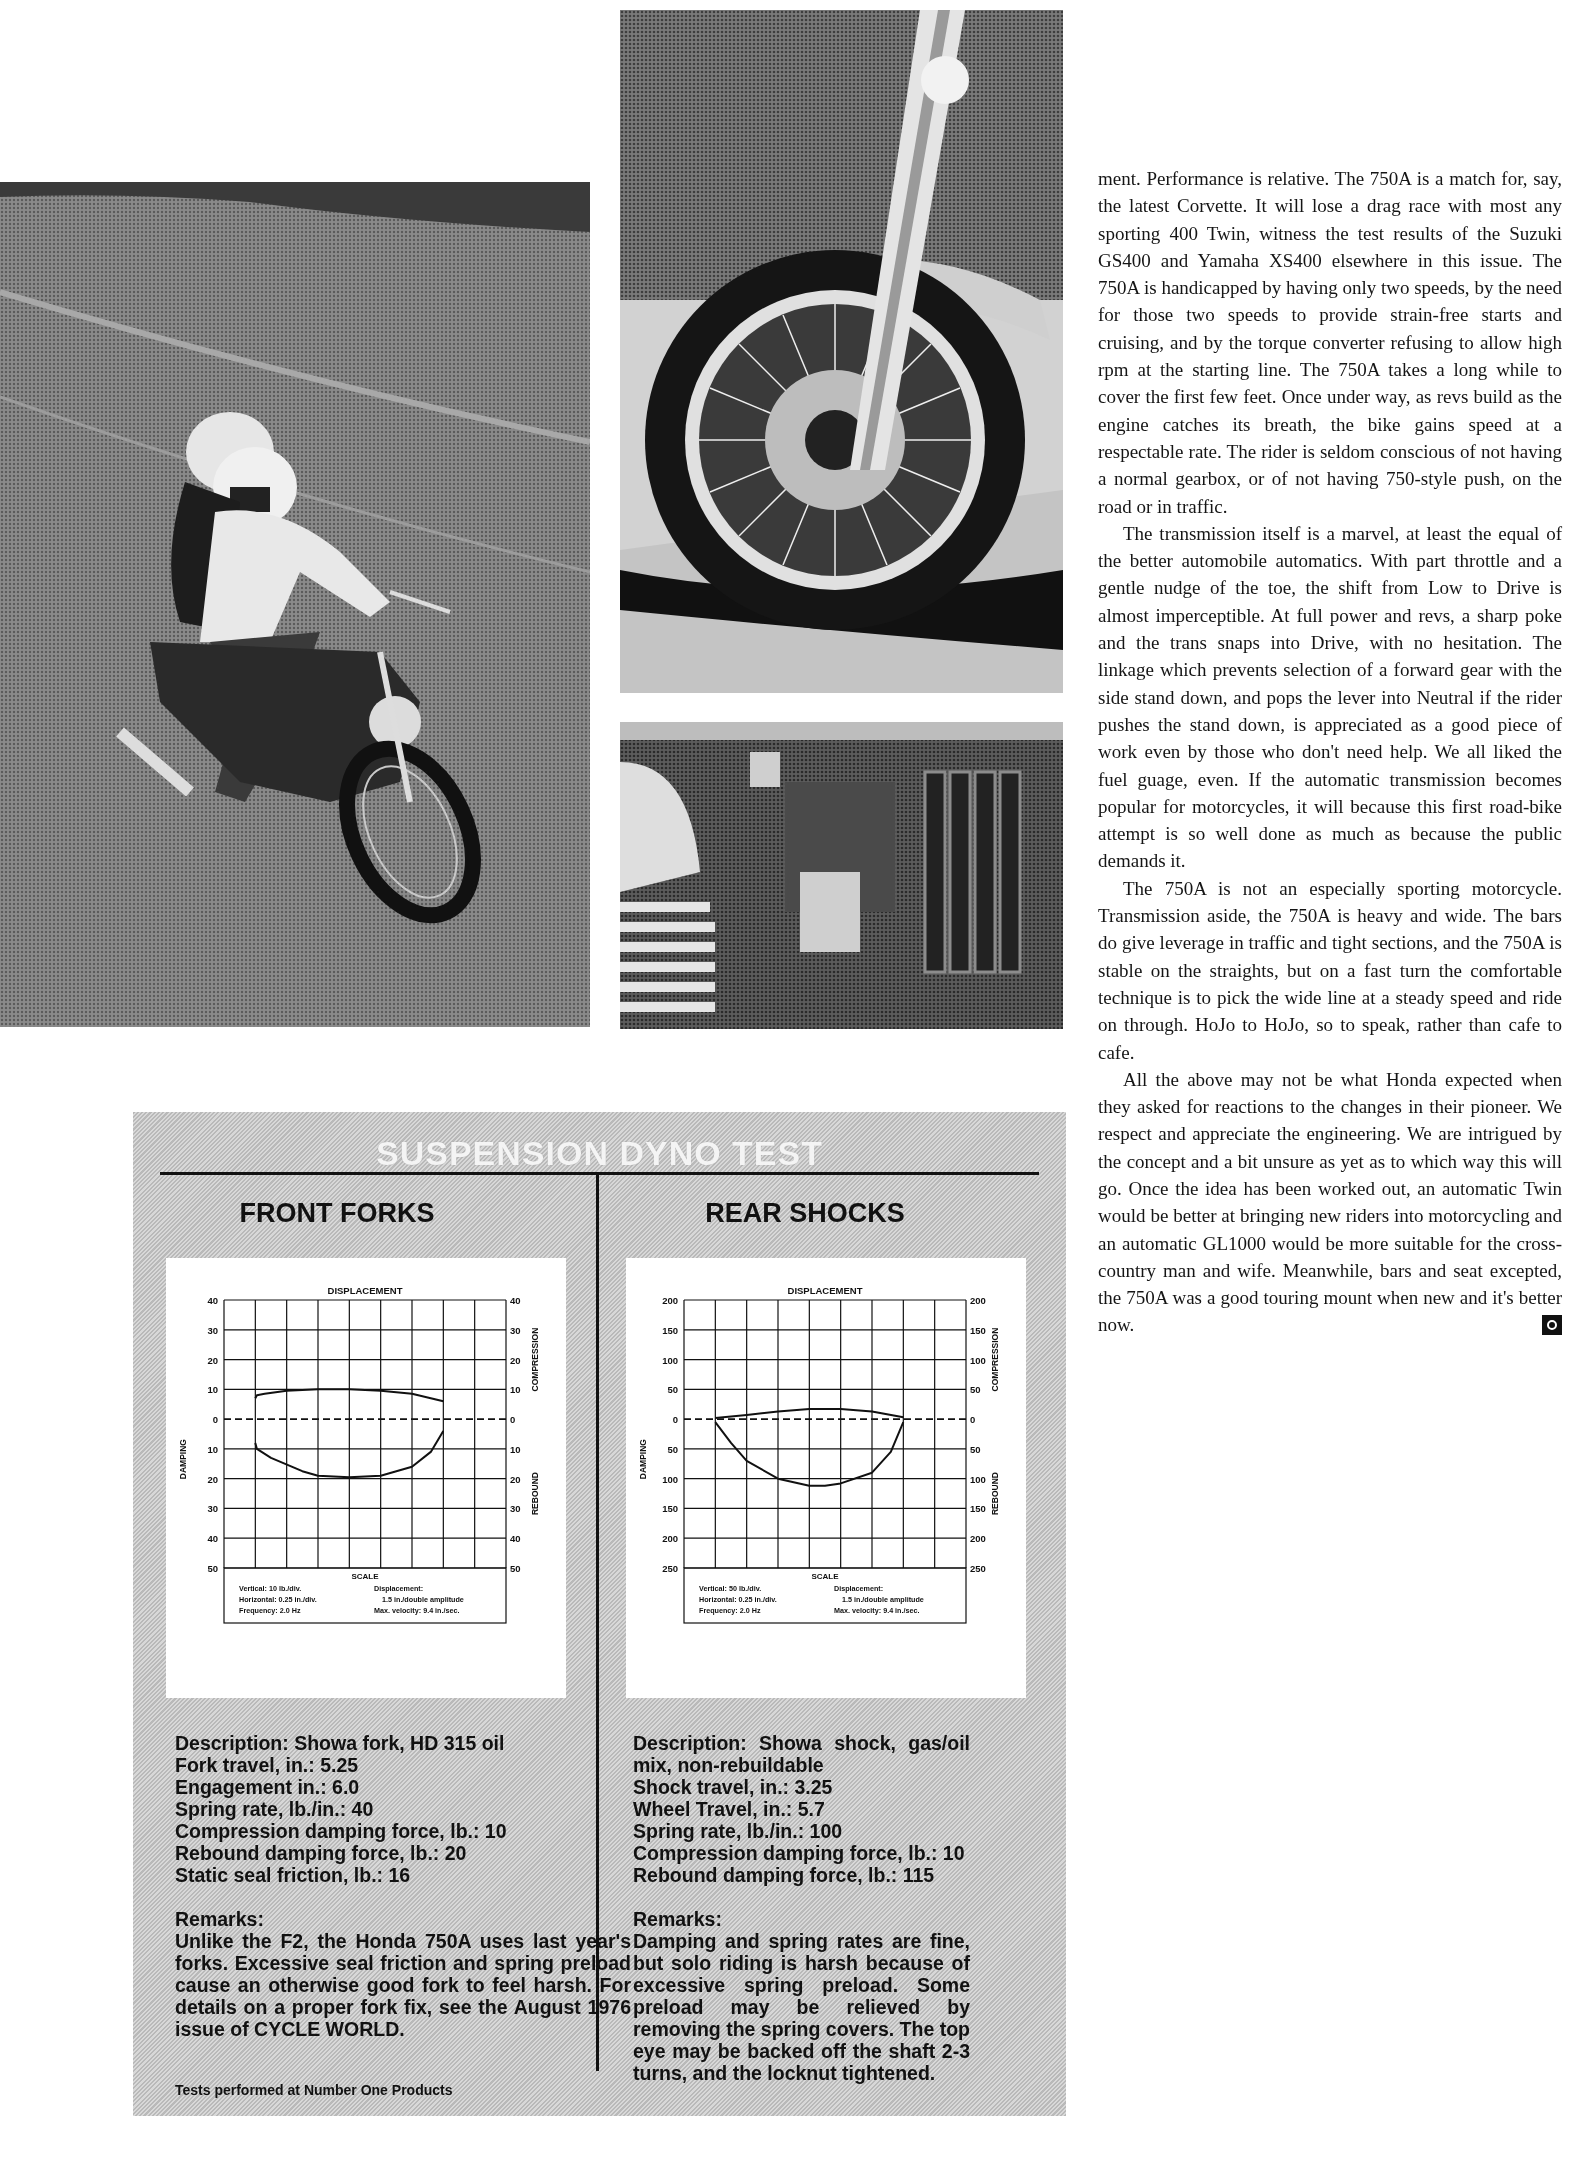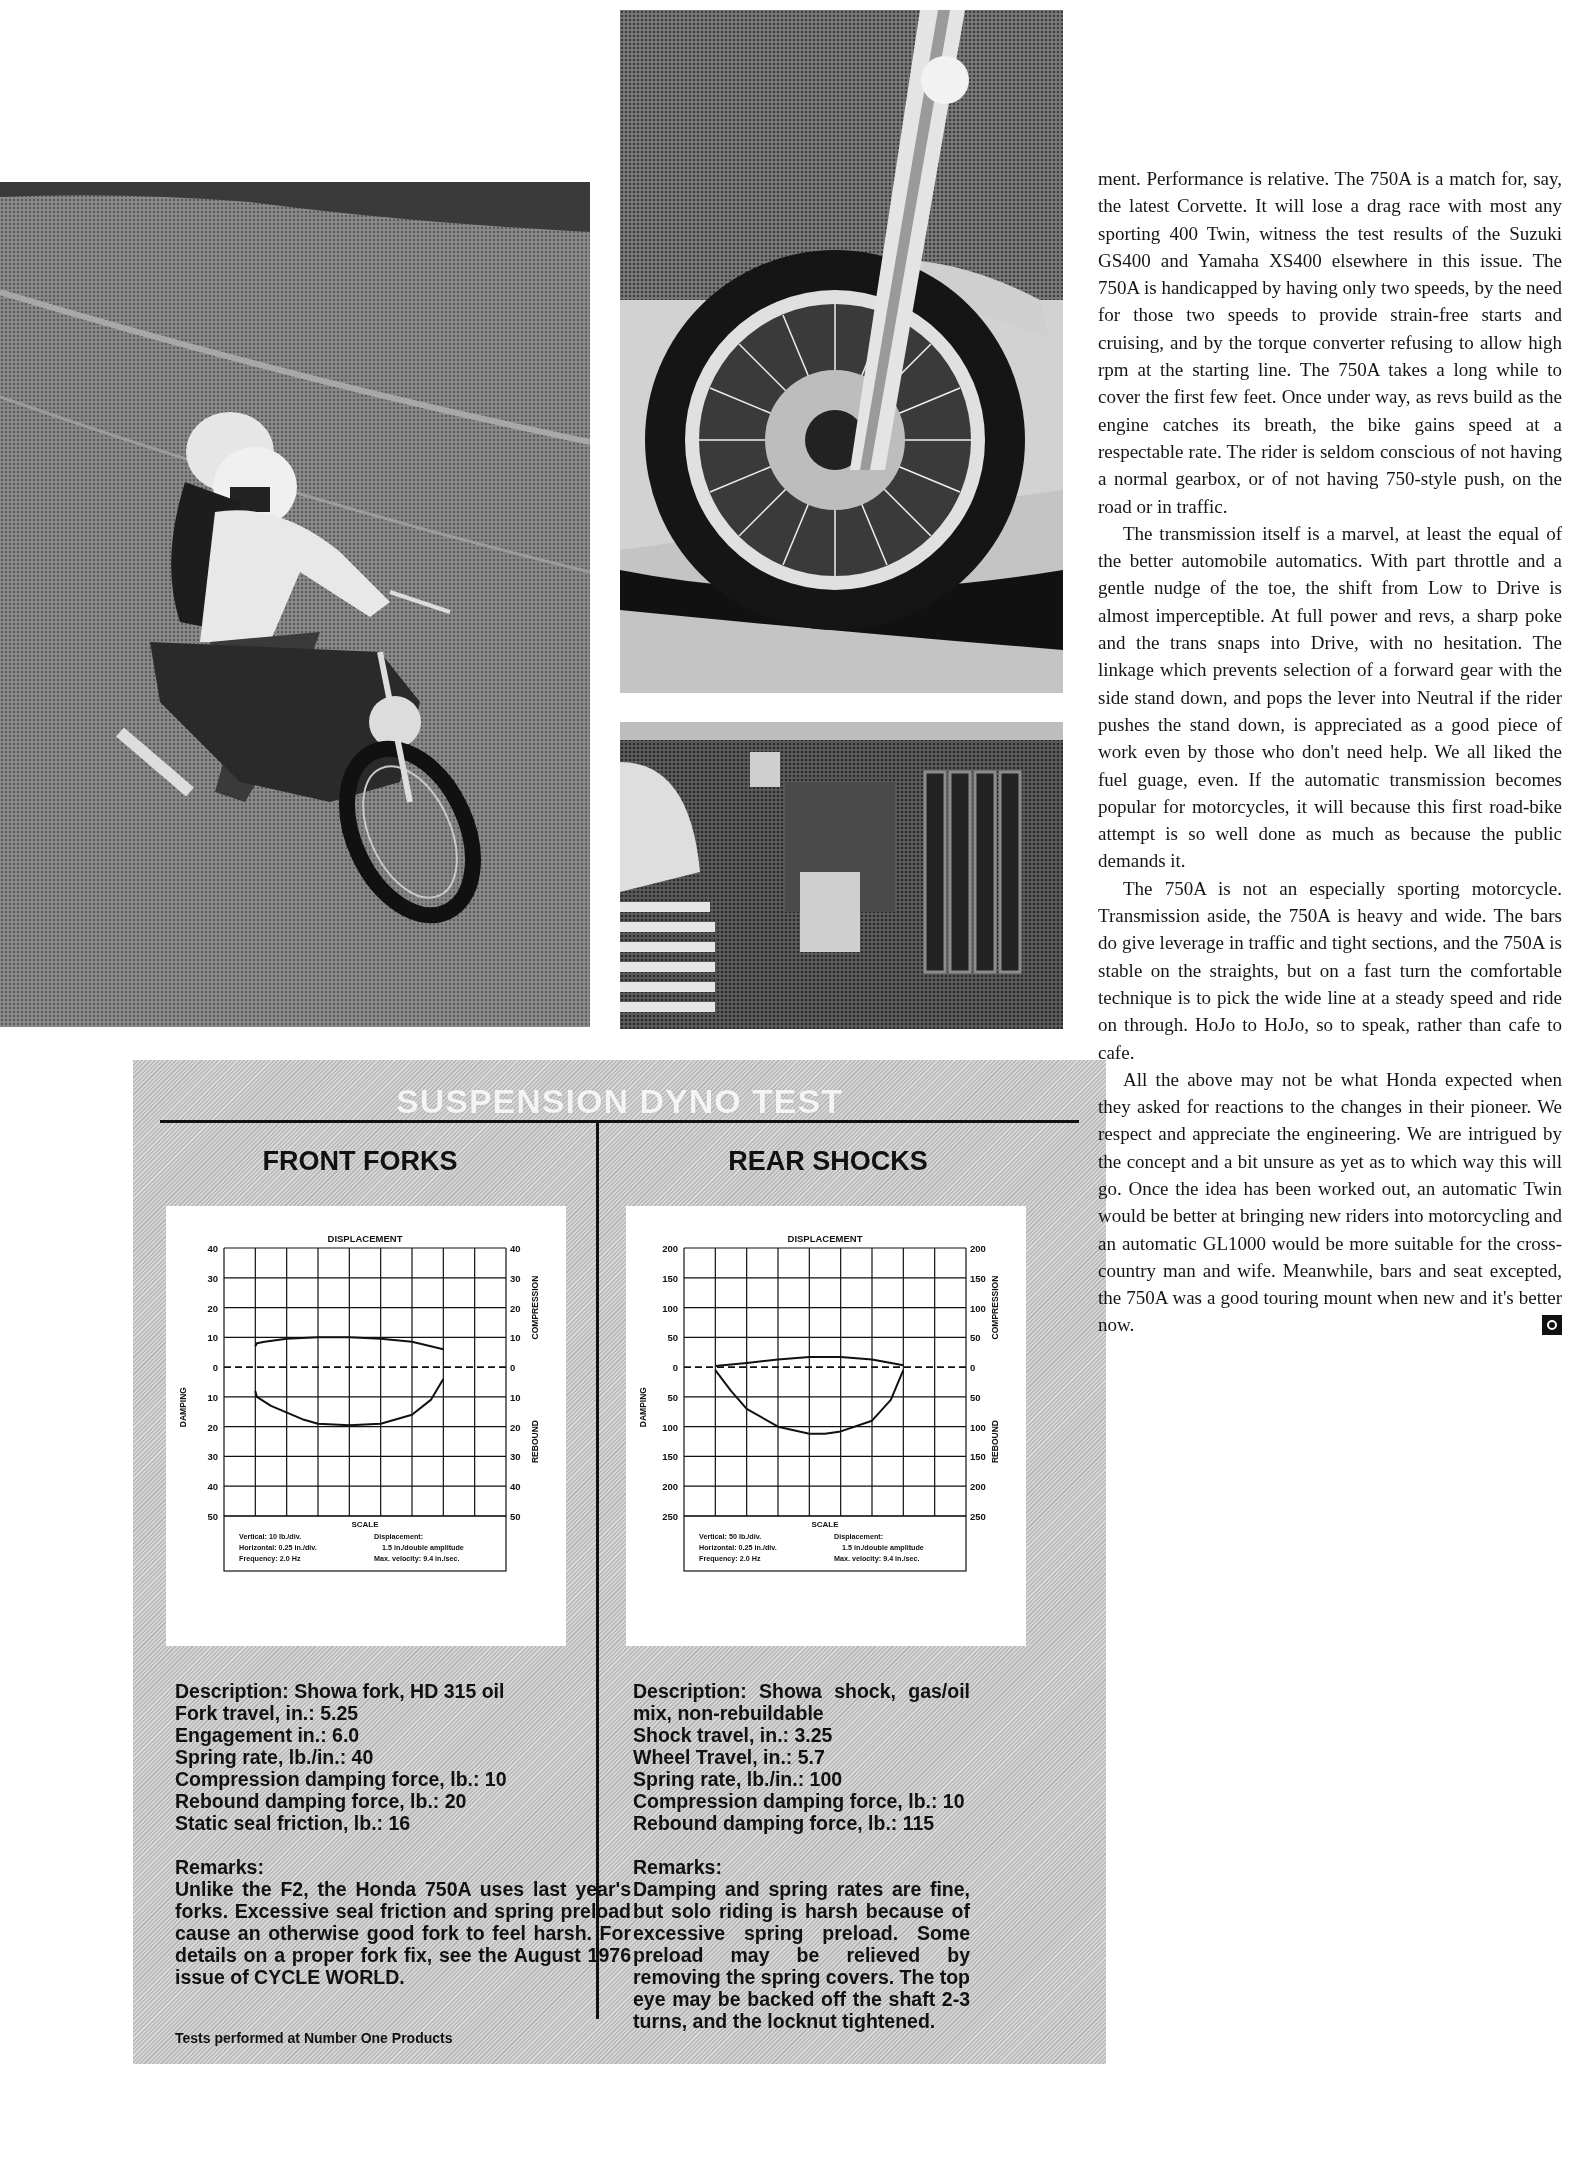--- a/index.html
+++ b/index.html
@@ -3,26 +3,26 @@
 <meta charset="utf-8">
 <style>
   html, body { margin:0; padding:0; background:#fff; }
   body { width:1595px; height:2160px; position:relative; overflow:hidden; font-family:"Liberation Serif", serif; color:#111; }
   .photo { position:absolute; overflow:hidden; background:#777; }
   .photo svg { width:100%; height:100%; display:block; }
   #photo-riders { left:0; top:182px; width:590px; height:845px; }
   #photo-wheel { left:620px; top:10px; width:443px; height:683px; }
   #photo-engine { left:620px; top:722px; width:443px; height:307px; }
 
-  .dyno-box { position:absolute; left:133px; top:1060px; width:933px; height:1004px;
-    background: repeating-linear-gradient(135deg, #b9b9b9 0px, #b9b9b9 1.5px, #d8d8d8 1.5px, #d8d8d8 3px); padding-left: 40px; }
+  .dyno-box { position:absolute; left:133px; top:1112px; width:933px; height:1004px;
+    background: repeating-linear-gradient(135deg, #b9b9b9 0px, #b9b9b9 1.5px, #d8d8d8 1.5px, #d8d8d8 3px); }
   .dyno-title { position:absolute; left:0; right:0; top:22px; text-align:center; font-family:"Liberation Sans", sans-serif; font-weight:bold; font-size:34px; color:#f4f4f4; letter-spacing:1px; text-shadow:0 0 1px #999; }
   .dyno-rule { position:absolute; left:27px; right:27px; top:60px; height:3px; background:#111; }
   .dyno-divider { position:absolute; left:463px; top:61px; width:3px; bottom:45px; background:#111; }
-  .col-head { position:absolute; top:86px; font-family:"Liberation Sans", sans-serif; font-weight:bold; font-size:27px; width:400px; text-align:center; }
+  .col-head { position:absolute; top:86px; font-family:"Liberation Sans", sans-serif; font-weight:bold; font-size:27px; width:354px; text-align:center; }
   #front-head { left:27px; }
   #rear-head { left:495px; }
 
   .chart-card { position:absolute; background:#fff; }
   #front-chart { left:33px; top:146px; width:400px; height:440px; }
   #rear-chart { left:493px; top:146px; width:400px; height:440px; }
   .chart-card svg { width:100%; height:100%; display:block; }
   .ct { font-family:"Liberation Sans", sans-serif; font-weight:bold; fill:#111; }
 
   .specs { position:absolute; font-family:"Liberation Sans", sans-serif; font-weight:bold; font-size:19.5px; line-height:22px; color:#111; }

